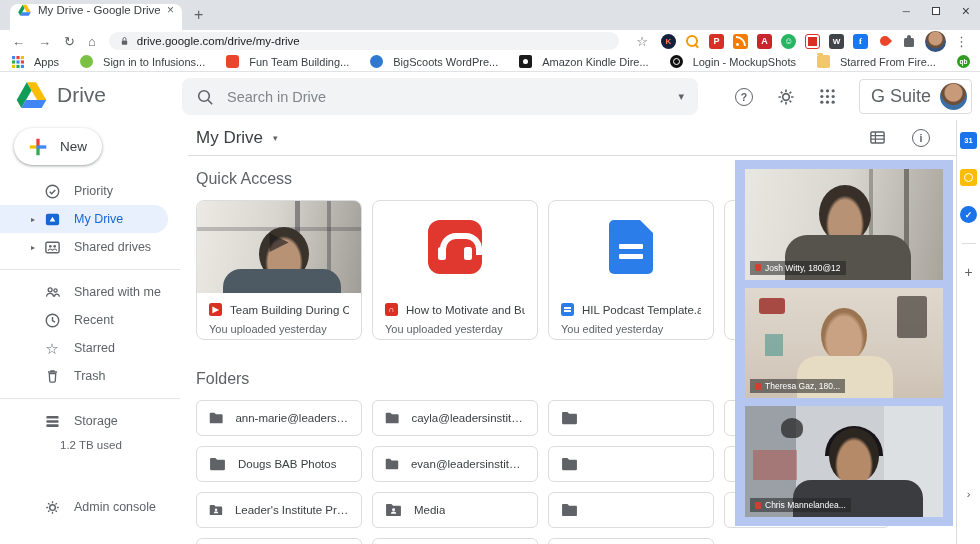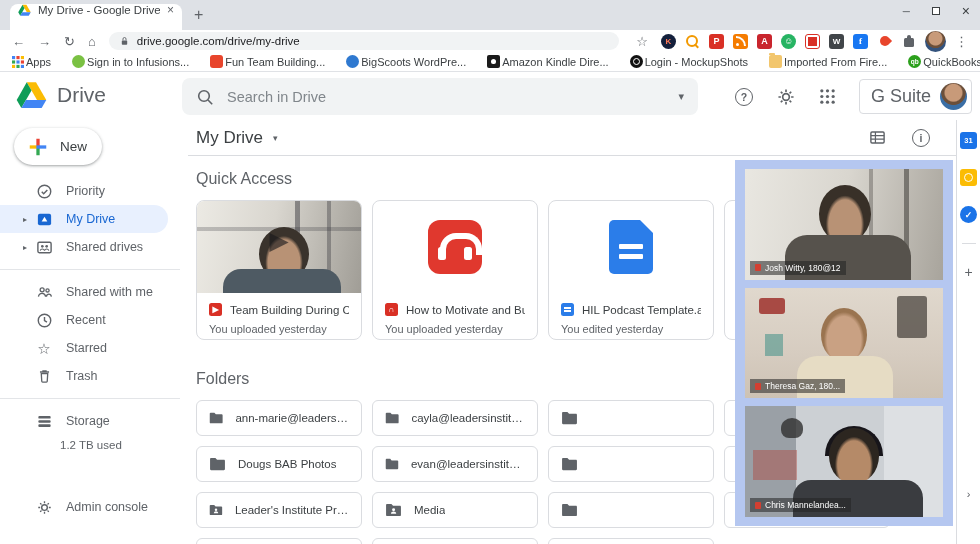--- a/index.html
+++ b/index.html
@@ -49,21 +49,21 @@
   .e10::before{content:"";width:10px;height:10px;background:#e8452c;border-radius:50% 0 50% 50%;transform:rotate(45deg)}
   .e11{background:transparent}
   .e11::before{content:"";position:absolute;left:2.5px;top:4.5px;width:10px;height:8.5px;background:#5f6368;border-radius:1.5px}
   .e11::after{content:"";position:absolute;left:5.5px;top:1.5px;width:4.5px;height:4.5px;background:#5f6368;border-radius:50%}
   .avatar-sm{width:21px;height:21px;border-radius:50%;flex-shrink:0;
     background:radial-gradient(circle at 50% 36%,#c89a79 0 38%,#6b4f3a 44% 54%,#34537d 58%)}
 
   
   .bookmarks{position:absolute;top:52px;left:0;right:0;height:20px;background:#fff;
     border-bottom:1px solid #e0e2e6;display:flex;align-items:center;padding:0 12px;gap:21px}
-  .bm{display:flex;align-items:center;gap:2px;font-size:11px;color:#3c4043;white-space:nowrap}
+  .bm{display:flex;align-items:center;gap:10px;font-size:11px;color:#3c4043;white-space:nowrap}
   .bmi{width:13px;height:13px;border-radius:3px;flex-shrink:0;display:flex;align-items:center;justify-content:center;
     color:#fff;font-size:6.5px;font-weight:bold;position:relative}
   .b2{background:#7ac143;border-radius:50%}
   .b3{background:#e8452c}
   .b4{background:#2f79d0;border-radius:50%}
   .b5{background:#1b1b1b;border-radius:2px}
   .b5::before{content:"";width:5px;height:5px;background:#fff;border-radius:50% 50% 2px 2px}
   .b6{background:#111;border-radius:50%}
   .b6::before{content:"";position:absolute;inset:3px;border:1.5px solid #fff;border-radius:50%}
   .b7{background:#f2c66d;border-radius:2px}
@@ -86,21 +86,21 @@
   .gsuite-label{font-size:18px;color:#5f6368}
   .avatar-lg{width:27px;height:27px;border-radius:50%;
     background:radial-gradient(circle at 50% 36%,#c89a79 0 38%,#6b4f3a 44% 54%,#3a6ea5 58%)}
 
   
   .sidebar{position:absolute;top:120px;left:0;width:180px;bottom:0;background:#fff;padding-top:8px}
   .newbtn{margin-left:14px;width:88px;height:37px;border-radius:20px;background:#fff;
     box-shadow:0 1px 2px rgba(60,64,67,.3),0 1px 3px 1px rgba(60,64,67,.15);
     display:flex;align-items:center;gap:11px;padding:0 13px;font-size:13.5px;color:#3c4043;font-weight:500}
   .snav{margin-top:12px}
-  .sitem{height:28px;display:flex;align-items:center;padding-left:16px;font-size:12.5px;
+  .sitem{height:28px;display:flex;align-items:center;padding-left:24px;font-size:12.5px;
     font-weight:500;color:#5f6368;white-space:nowrap}
   .sitem .arrow{width:18px;font-size:8px;color:#5f6368;text-align:center;flex-shrink:0}
   .sitem .nicon{width:20px;display:flex;justify-content:center;flex-shrink:0}
   .sitem .slabel{margin-left:12px}
   .sitem.sel{background:#e8f0fe;color:#1967d2;border-radius:0 16px 16px 0;margin-right:12px}
   .sdivider{border-top:1px solid #e3e5e8;margin:8px 0}
   .storage-used{font-size:11.5px;color:#5f6368;margin:4px 0 0 60px}
   .admin-item{margin-top:42px}
   .star-glyph{font-size:15px;color:#5f6368;line-height:1}
 
@@ -271,21 +271,21 @@
   <div class="bm">
     <span class="bmi b5"></span>
     <span>Amazon Kindle Dire...</span>
   </div>
   <div class="bm">
     <span class="bmi b6"></span>
     <span>Login - MockupShots</span>
   </div>
   <div class="bm">
     <span class="bmi b7"></span>
-    <span>Imported From Fire...</span>
+    <span>Starred From Fire...</span>
   </div>
   <div class="bm">
     <span class="bmi b8">qb</span>
     <span>QuickBooks Online...</span>
   </div>
 
 </div>
 
 <div class="appheader">
   <div class="dlogo">

